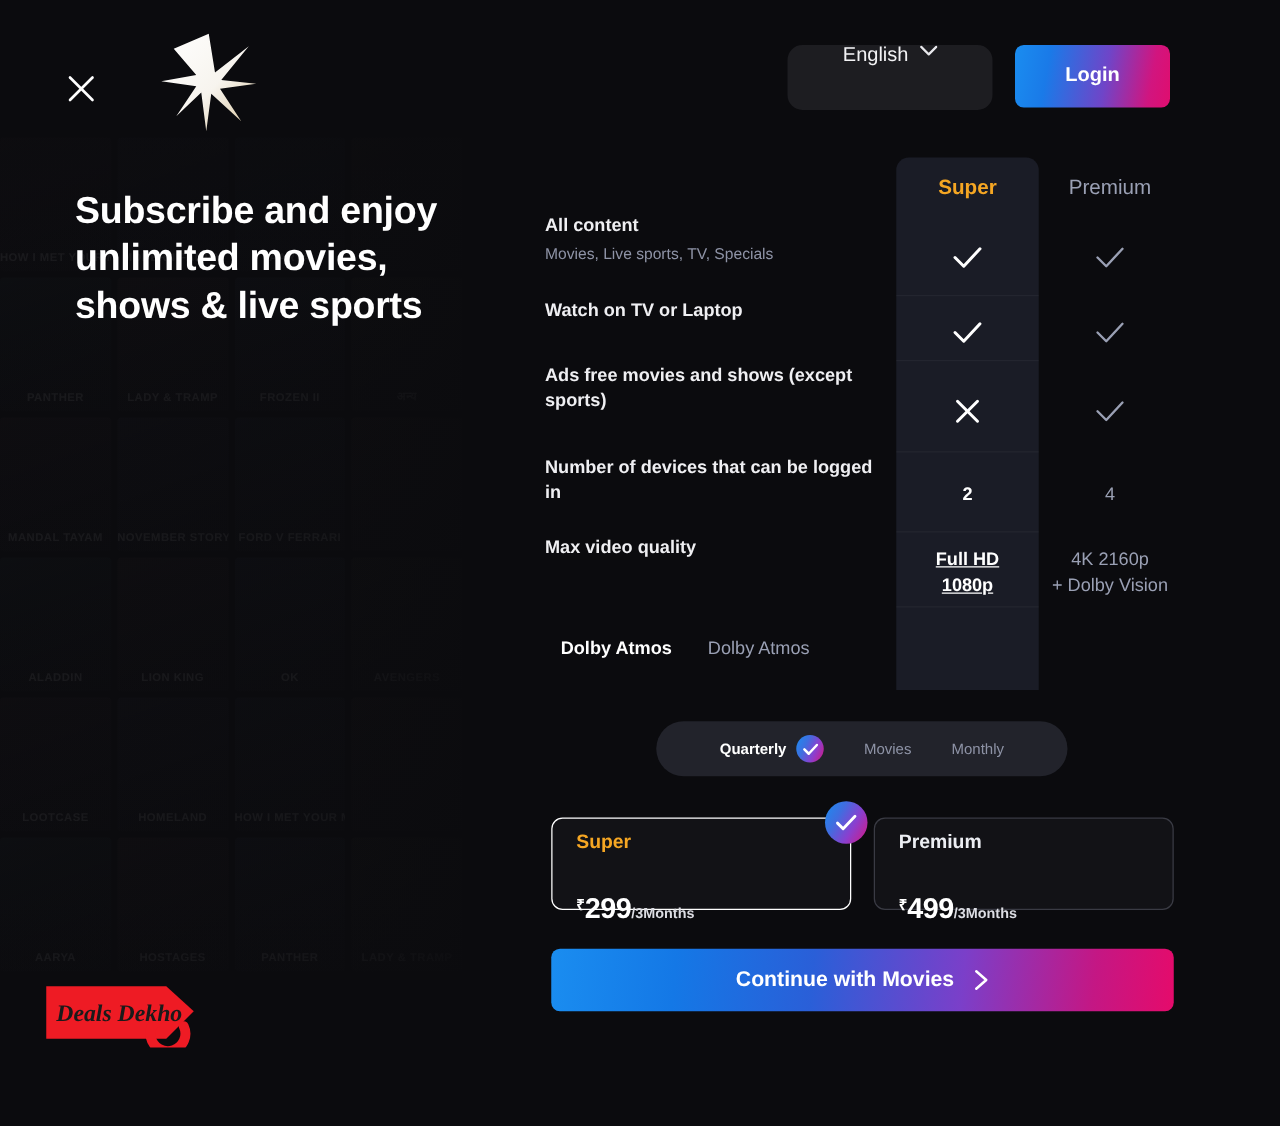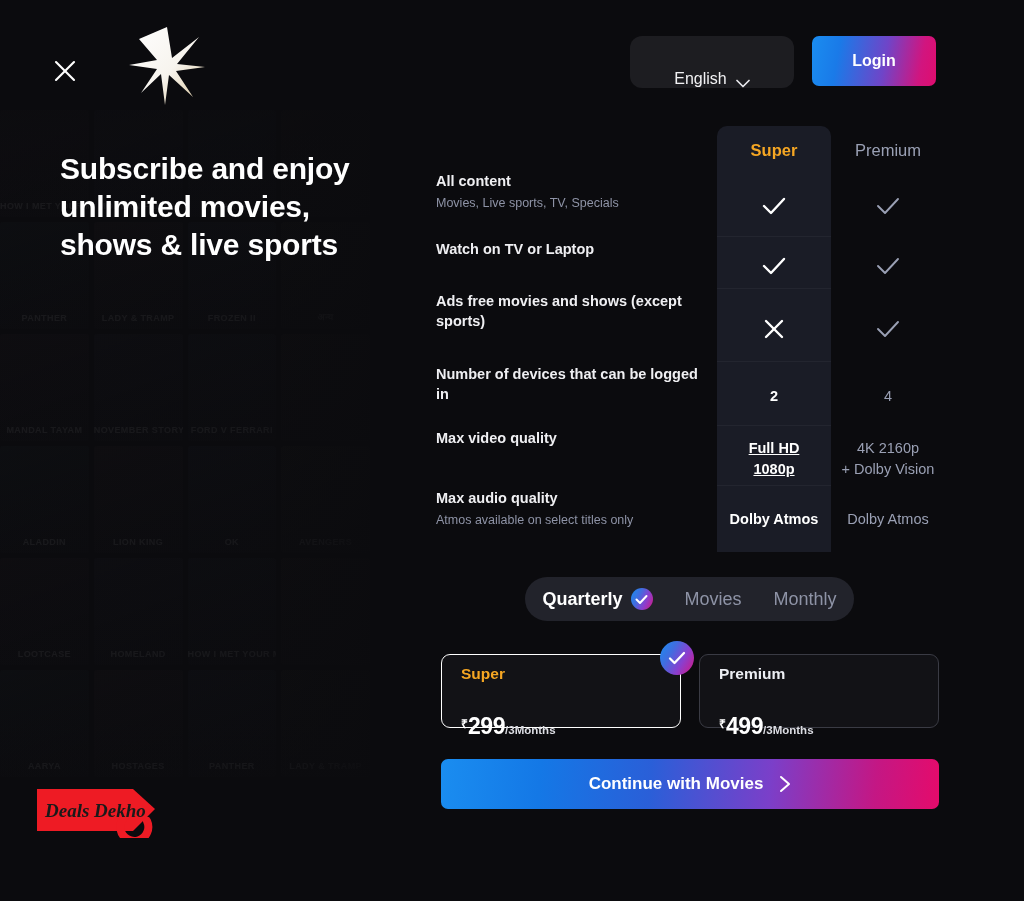--- a/index.html
+++ b/index.html
@@ -41,21 +41,21 @@
 
   
   .header { position:absolute; left:0; top:0; width:1024px; height:120px; z-index:20; }
   .close-btn {
     position:absolute; left:48px; top:54px; width:34px; height:34px;
     display:flex; align-items:center; justify-content:center; cursor:pointer;
   }
   .logo { position:absolute; left:127px; top:25px; width:80px; height:82px; }
   .lang-btn {
     position:absolute; left:630px; top:36px; width:164px; height:52px;
-    background:#1d1d21; border-radius:12px; display:flex; align-items:flex-end;
+    background:#1d1d21; border-radius:12px; display:flex; align-items:flex-start;
     justify-content:center; gap:9px; cursor:pointer;
   }
   .lang-btn .lbl { color:#f2f2f4; font-size:16px; }
   .login-btn {
     position:absolute; left:812px; top:36px; width:124px; height:50px;
     border-radius:7px; display:flex; align-items:center; justify-content:center;
     cursor:pointer;
     background:linear-gradient(100deg,#1a8df0 0%,#1a7ae8 22%,#6f45c8 58%,#d1157f 86%,#e00d6e 100%);
   }
   .login-btn .lbl { color:#fff; font-size:16px; font-weight:bold; }
@@ -92,21 +92,21 @@
   .col-head.prem { color:#9aa0b4; font-weight:normal; }
 
   
   .billing {
     position:absolute; left:525px; top:577px; width:329px; height:44px;
     background:#22232b; border-radius:22px; display:flex; align-items:center;
     justify-content:center; gap:0; z-index:15;
   }
   .bopt {
     display:flex; align-items:center; gap:8px; padding:0 16px;
-    font-size:18px; color:#8e93a6; cursor:pointer; white-space:nowrap;justify-content:flex-end;
+    font-size:12px; color:#8e93a6; cursor:pointer; white-space:nowrap;justify-content:flex-end;
   }
   .bopt.active { color:#fff; font-weight:bold; }
   .check-badge {
     width:22px; height:22px; border-radius:50%;
     background:linear-gradient(115deg,#1a8df0 0%,#3f6ee0 35%,#8a3fcf 65%,#d6177f 100%);
     display:flex; align-items:center; justify-content:center; flex:none;
   }
 
   
   .plans { position:absolute; left:441px; top:654px; width:498px; height:74px; z-index:15; }
@@ -350,24 +350,20 @@
           <div class="ccell" style="height: 60px; text-decoration: underline;">
             <div class="strong">Full HD</div>
             <div class="strong">1080p</div>
           </div>
           <div class="ccell prem" style="height: 60px;">
             <div class="">4K 2160p</div>
             <div class="">+ Dolby Vision</div>
           </div>
         </div>
         <div class="crow" style="height:62px">
-          <div class="cfeat">
-            <div class="ftitle">Max audio quality</div>
-            <div class="fsub">Atmos available on select titles only</div>
-          </div>
           <div class="ccell" style="height: 62px;">
             <div class="strong">Dolby Atmos</div>
           </div>
           <div class="ccell prem" style="height: 62px;">
             <div class="">Dolby Atmos</div>
           </div>
         </div>
       </div>
   </div>
 

